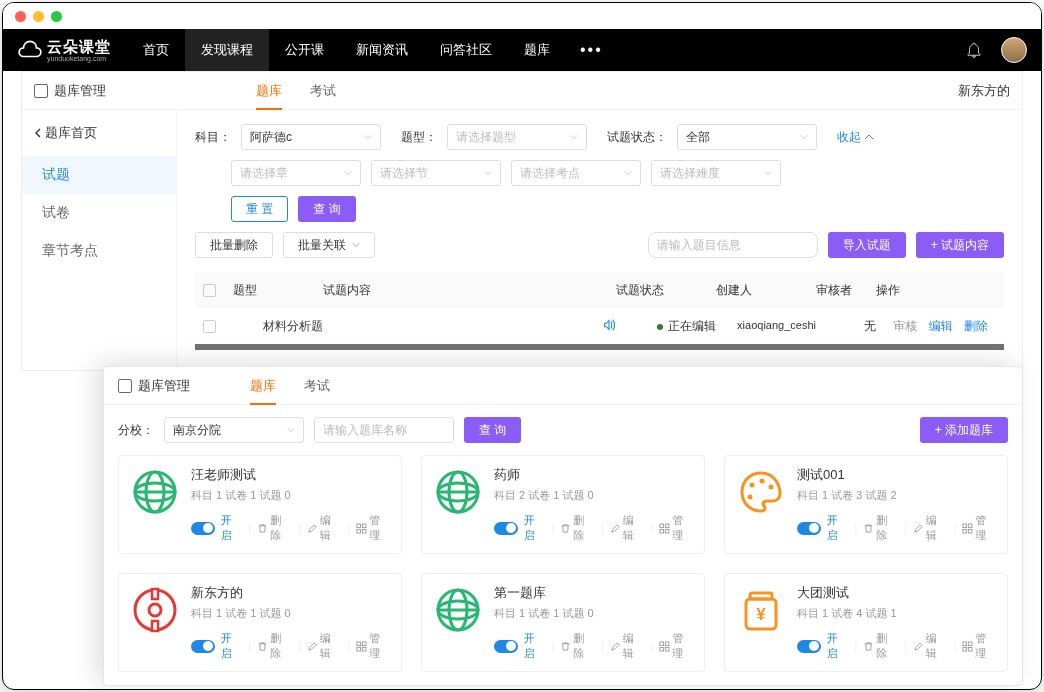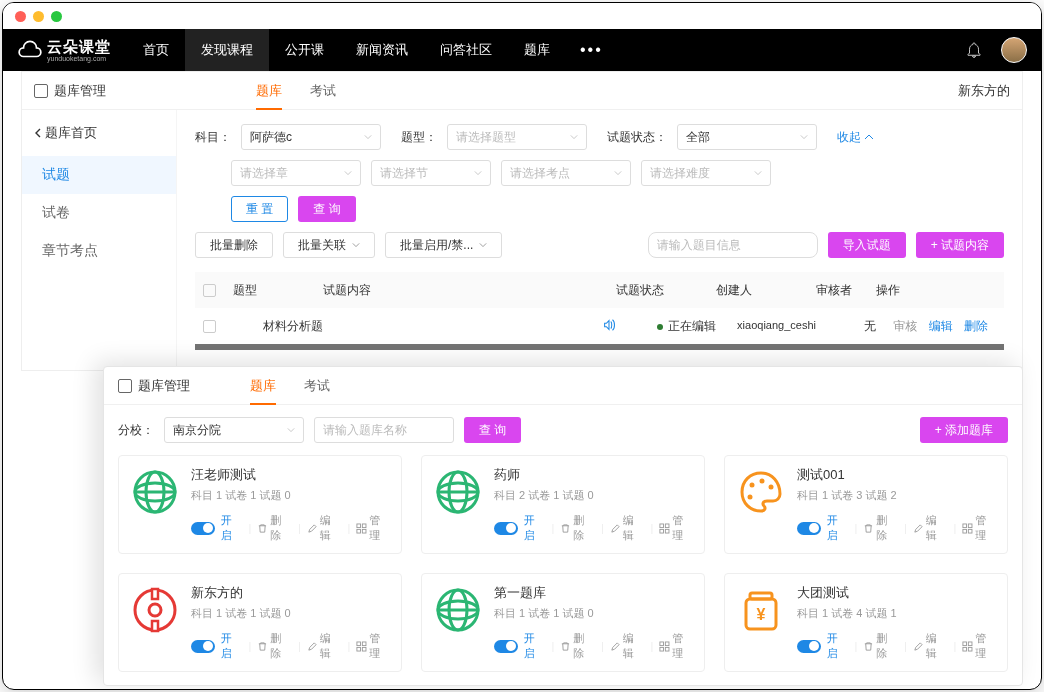--- a/index.html
+++ b/index.html
@@ -43,21 +43,21 @@
 
 .content1 { flex: 1; padding: 14px 18px; font-size: 12px; color: #333; }
 .filter-row { display: flex; align-items: center; gap: 10px; margin-bottom: 10px; }
 .lbl { font-size: 12px; color: #333; }
 .sel { border: 1px solid #ddd; border-radius: 3px; height: 26px; padding: 0 8px; display: flex; align-items: center; justify-content: space-between; color: #333; font-size: 12px; background: #fff; cursor: pointer; }
 .sel.ph { color: #bbb; }
 .chev { width: 8px; height: 8px; margin-left: 6px; }
 .collapse-link { color: #1e88e5; font-size: 12px; display: flex; align-items: center; gap: 3px; cursor: pointer; }
 .btn { height: 26px; padding: 0 14px; border-radius: 3px; font-size: 12px; display: inline-flex; align-items: center; cursor: pointer; border: 1px solid transparent; }
 .btn-outline-blue { border-color: #1e88e5; color: #1e88e5; background: #fff; }
-.btn-blue { background: #d946ef; color: #fff; }
+.btn-blue { background: #8b5cf6; color: #fff; }
 .btn-outline { border-color: #ddd; color: #333; background: #fff; }
 
 .toolbar { display: flex; align-items: center; gap: 10px; margin-top: 0; }
 .toolbar-right { margin-left: auto; display: flex; align-items: center; gap: 10px; }
 .search-box { border: 1px solid #ddd; border-radius: 8px; height: 26px; width: 170px; display: flex; align-items: center; padding: 0 8px; color: #bbb; font-size: 12px; }
 .search-box input { border: none; outline: none; flex: 1; font-size: 12px; color: #333; }
 .search-box input::placeholder { color: #bbb; }
 .search-ic { width: 13px; height: 13px; }
 
 .thead { display: flex; align-items: center; height: 36px; background: #fafafa; margin-top: 14px; padding: 0 8px; font-size: 12px; color: #333; }
@@ -184,21 +184,21 @@
               </svg>
           </div>
         </div>
         <div class="filter-row" style="padding-left:36px">
           <div class="sel ph" style="width:130px">
               <span>请选择章</span>
               <svg class="chev" viewBox="0 0 10 10">
                 <path d="M1 3l4 4 4-4" stroke="#bbb" fill="none"></path>
               </svg>
             </div>
-          <div class="sel ph" style="width:120px">
+          <div class="sel ph" style="width:130px">
               <span>请选择节</span>
               <svg class="chev" viewBox="0 0 10 10">
                 <path d="M1 3l4 4 4-4" stroke="#bbb" fill="none"></path>
               </svg>
             </div>
           <div class="sel ph" style="width:130px">
               <span>请选择考点</span>
               <svg class="chev" viewBox="0 0 10 10">
                 <path d="M1 3l4 4 4-4" stroke="#bbb" fill="none"></path>
               </svg>
@@ -212,26 +212,20 @@
         </div>
         <div class="filter-row" style="padding-left:36px">
           <div class="btn btn-outline-blue">重 置</div>
           <div class="btn btn-blue">查 询</div>
         </div>
 
         <div class="toolbar">
           <div class="btn btn-outline">批量删除</div>
           <div class="btn btn-outline">
               <span>批量关联</span>
-              <svg class="chev" viewBox="0 0 10 10">
-                <path d="M1 3l4 4 4-4" stroke="#888" fill="none"></path>
-              </svg>
-            </div>
-          <div class="btn btn-outline">
-              <span>批量启用/禁...</span>
               <svg class="chev" viewBox="0 0 10 10">
                 <path d="M1 3l4 4 4-4" stroke="#888" fill="none"></path>
               </svg>
             </div>
           <div class="toolbar-right">
             <div class="search-box">
               <input placeholder="请输入题目信息" style="">
               <svg class="search-ic" viewBox="0 0 16 16">
                   <circle cx="7" cy="7" r="5" stroke="#bbb" fill="none"></circle>
                   <path d="M11 11l3 3" stroke="#bbb"></path>

